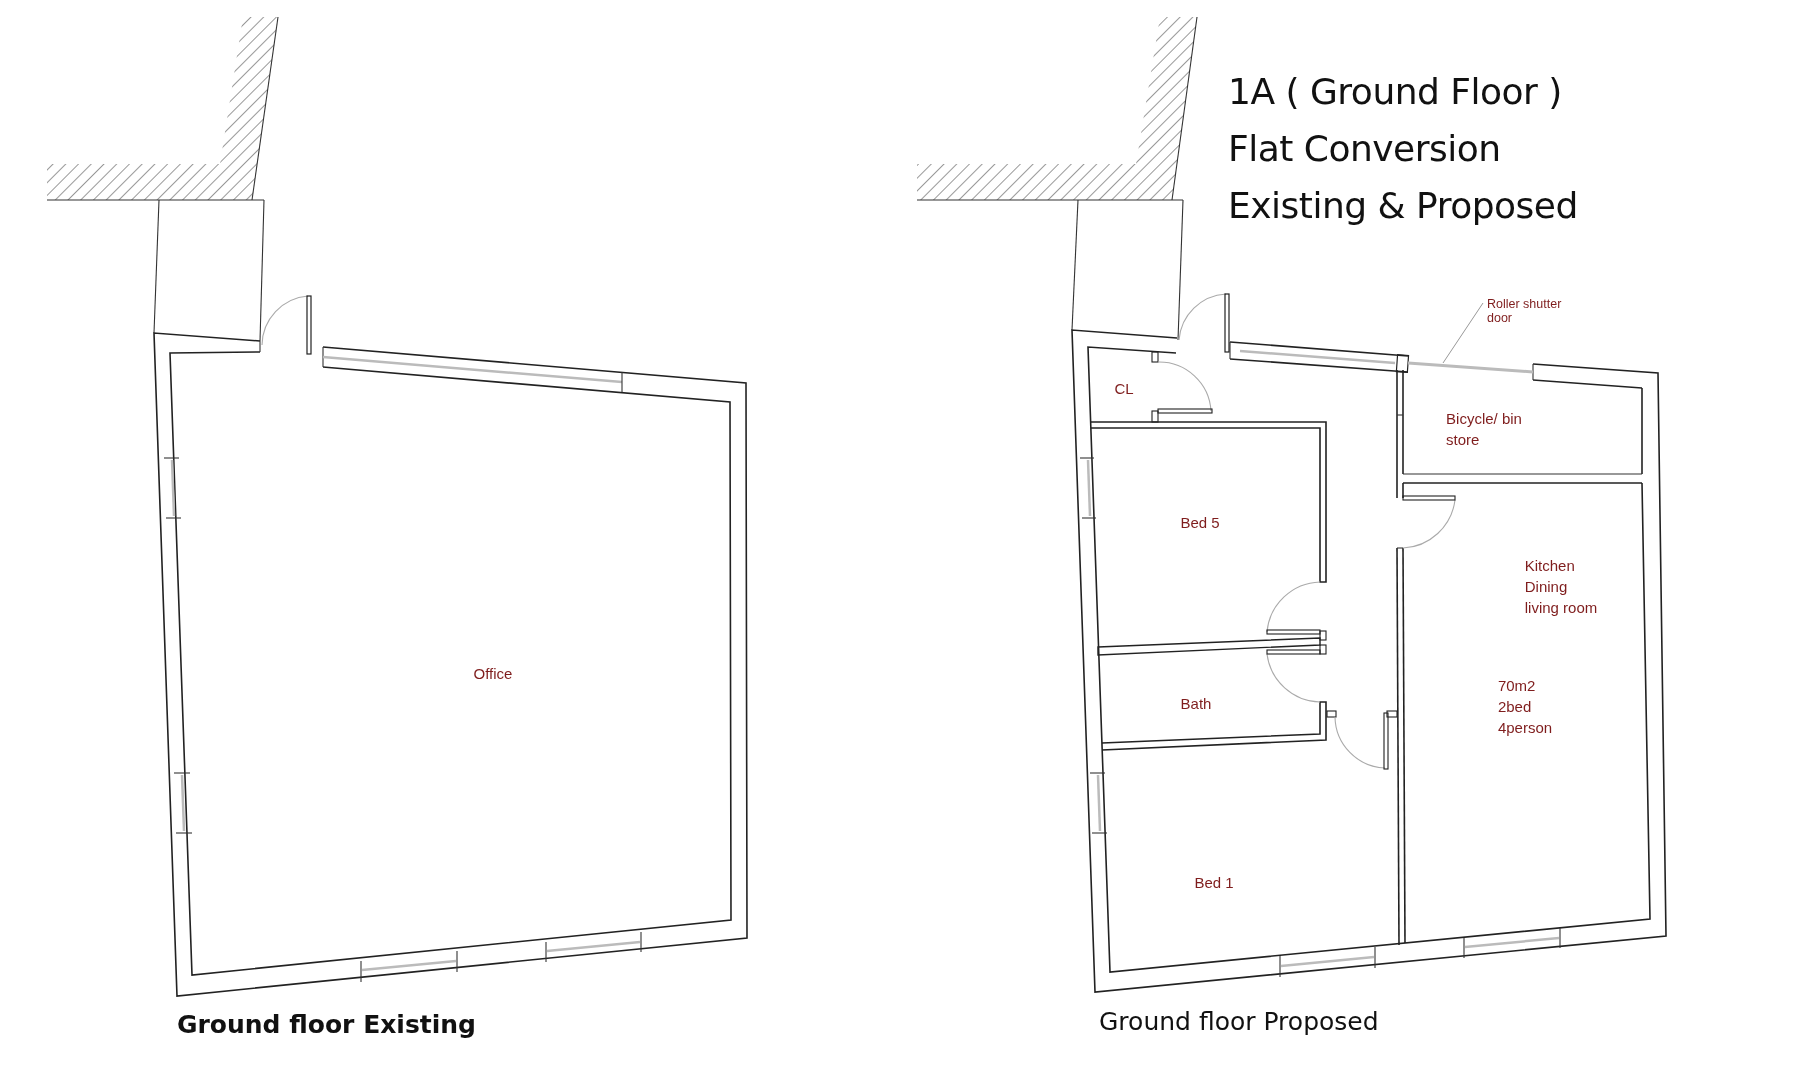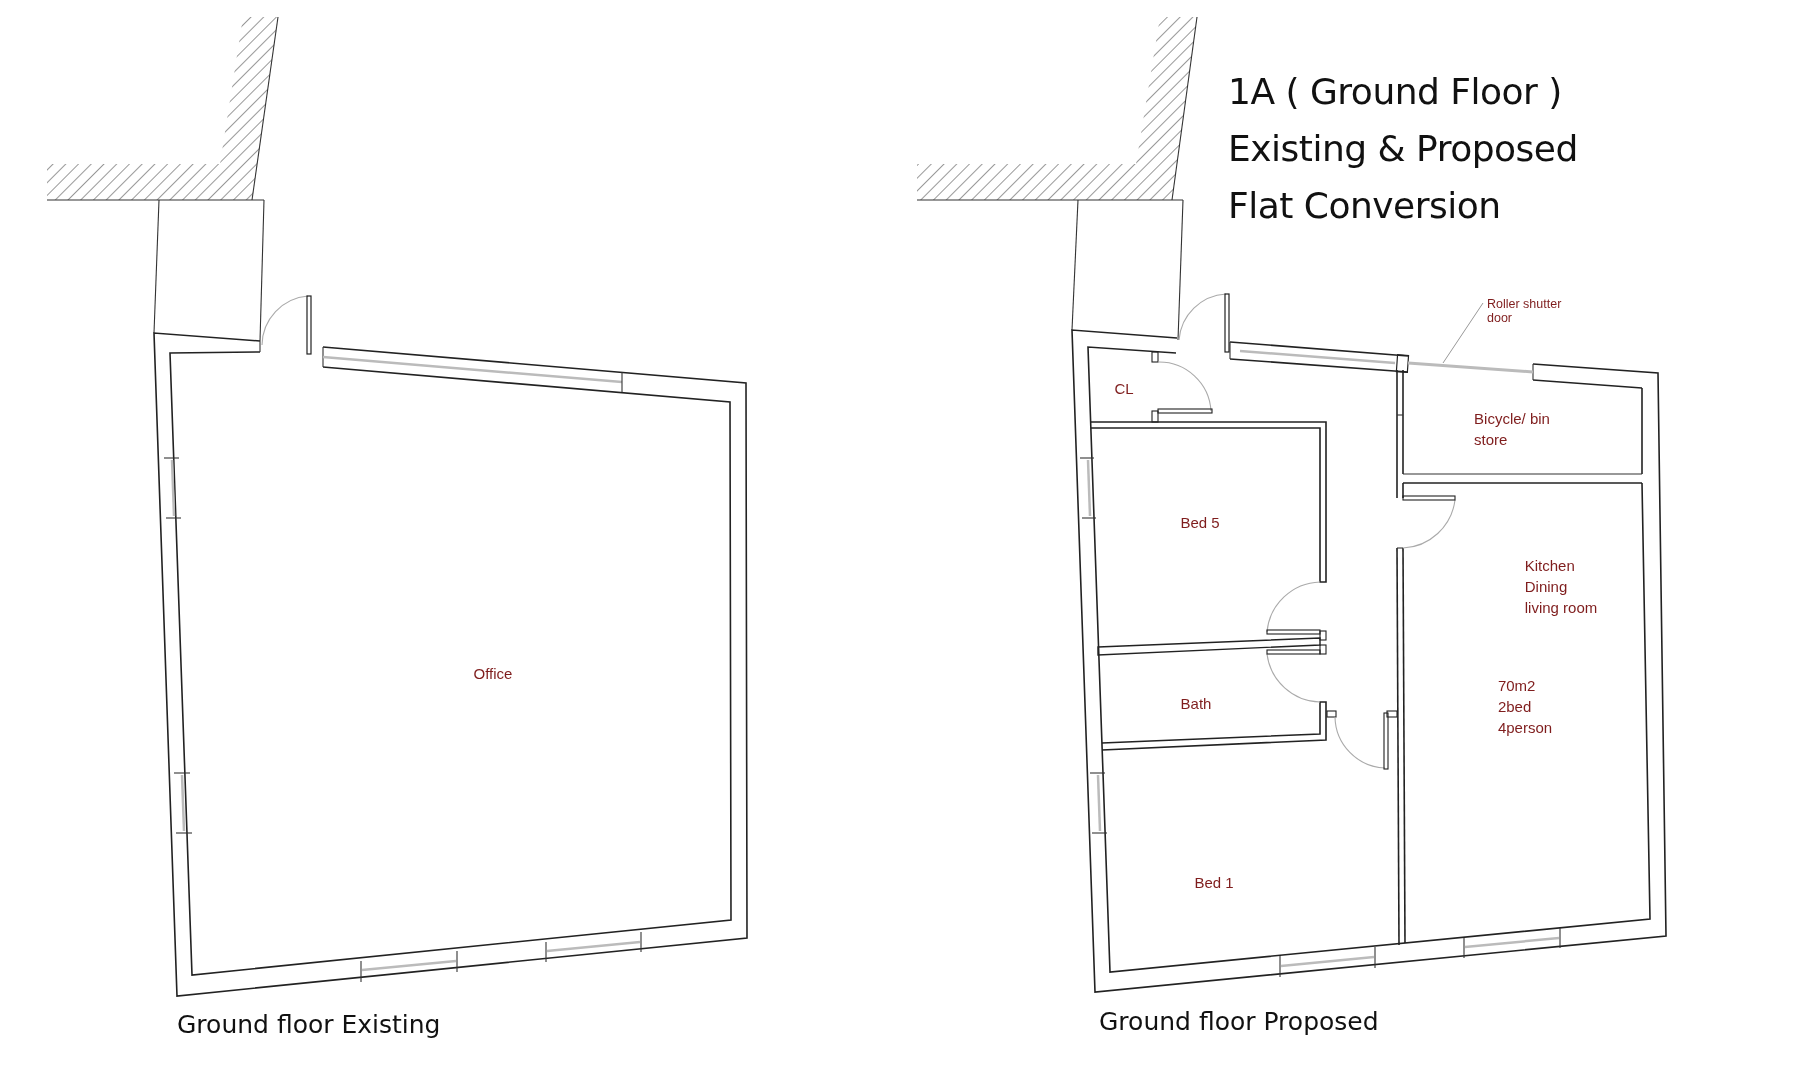--- a/index.html
+++ b/index.html
@@ -161,33 +161,33 @@
       <rect x="1327" y="711" width="9" height="6" fill="none" stroke="#222" stroke-width="1.1"></rect>
       <path d="M 1335,717 A 52 52 0 0 0 1385,768" class="arc"></path>
       <rect x="1384" y="713" width="4" height="56" fill="none" stroke="#222" stroke-width="1.1"></rect>
       <rect x="1387" y="711" width="10" height="6" fill="none" stroke="#222" stroke-width="1.1"></rect>
     </g>
   </g>
 </svg>
 
 <div class="lbl title" style="left:1228px; top:47px;margin-top:16px;">
   <div>1A ( Ground Floor )</div>
+  <div>Flat Conversion</div>
   <div>Existing &amp; Proposed</div>
-  <div>Flat Conversion</div>
 </div>
 
 <div class="lbl room" style="left:461px; top:673px;margin-left:32px;">Office</div>
-<div class="lbl caption" style="left:177px; top:1010px;">Ground floor Existing</div>
+<div class="lbl caption" style="left:177px; top:1010px;font-weight:bold;">Ground floor Existing</div>
 
 <div class="lbl room" style="left:1124px; top:388px;">CL</div>
 <div class="lbl room" style="left:1200px; top:522px;">Bed 5</div>
 <div class="lbl room" style="left:1196px; top:703px;">Bath</div>
 <div class="lbl room" style="left:1214px; top:882px;">Bed 1</div>
 
-<div class="lbl room" style="left:1484px; top:429px;margin-left:28px;">
+<div class="lbl room" style="left:1484px; top:429px;">
   <div>Bicycle/ bin</div>
   <div>store</div>
 </div>
 
 <div class="lbl room" style="left:1561px; top:586px;">
   <div>Kitchen</div>
   <div>Dining</div>
   <div>living room</div>
 </div>
 

